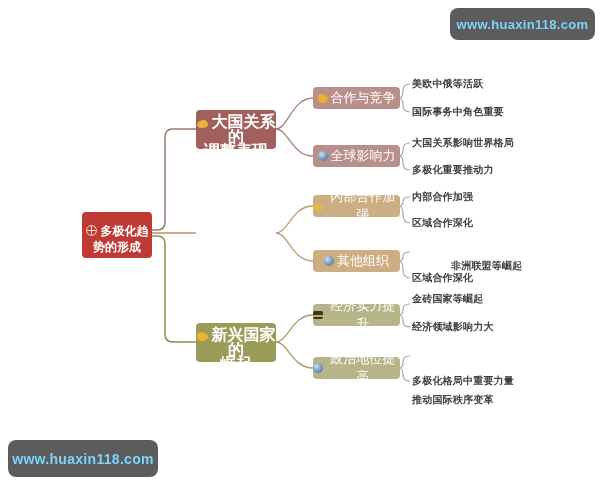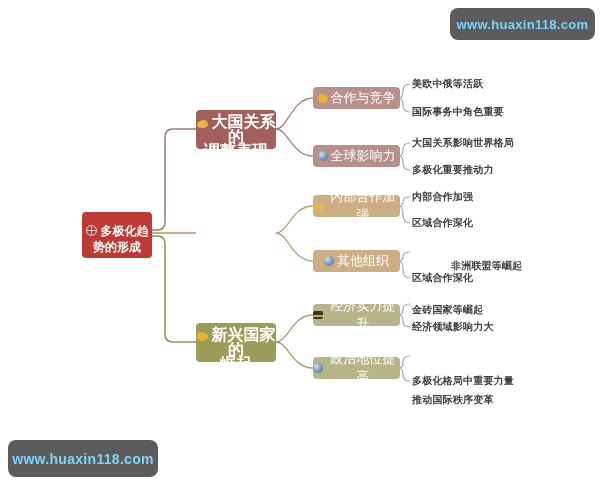--- a/index.html
+++ b/index.html
@@ -139,18 +139,18 @@
 崛起</span>
   </div>
   <div class="node sub-node" style="left: 313px; top: 304px; background-color: rgb(182, 180, 137);">
     <span class="icon" data-icon="briefcase"></span>
       <span class="label">经济实力提升</span>
   </div>
   <div class="node sub-node" style="left: 313px; top: 357px; background-color: rgb(182, 180, 137);">
     <span class="icon" data-icon="globe"></span>
       <span class="label">政治地位提高</span>
   </div>
-  <div class="leaf" style="left:412px; top:303px;text-align:center;">金砖国家等崛起</div>
+  <div class="leaf" style="left:412px; top:292px;text-align:center;">金砖国家等崛起</div>
   <div class="leaf" style="left:412px; top:320px;">经济领域影响力大</div>
   <div class="leaf" style="left:412px; top:349px;margin-top:44px;">推动国际秩序变革</div>
   <div class="leaf" style="left:412px; top:374px;">多极化格局中重要力量</div>
 
 </div>
 
 </body></html>

